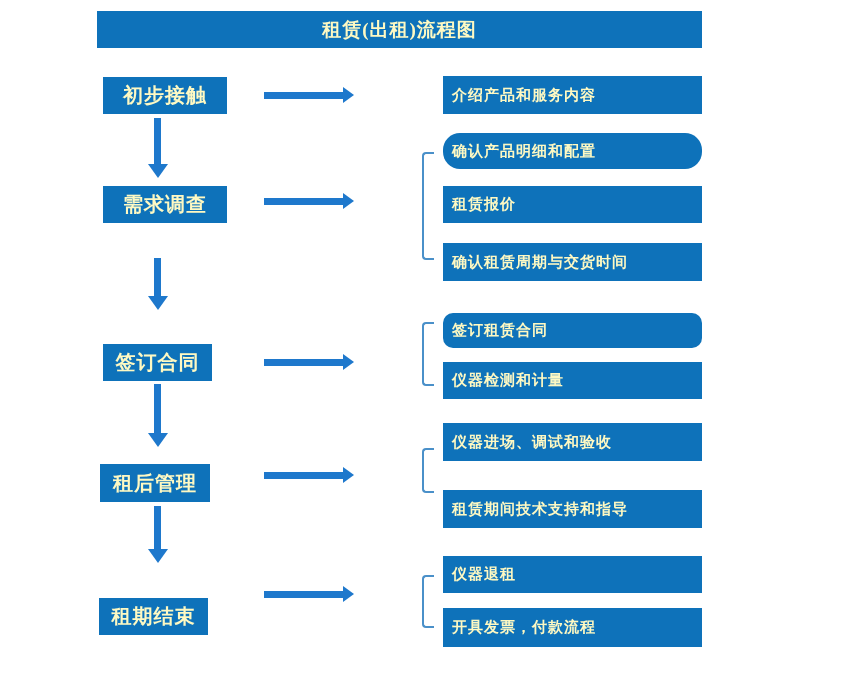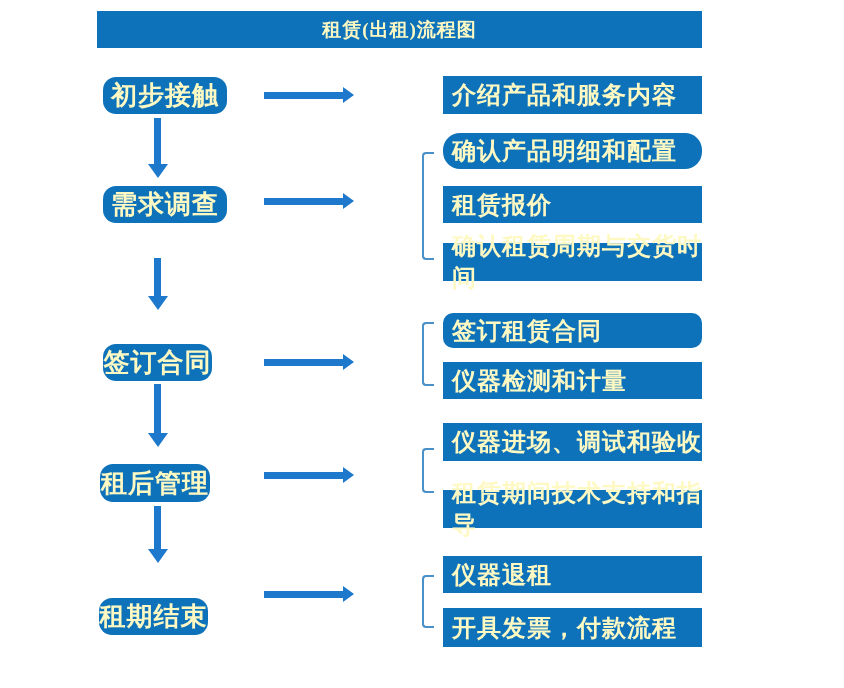--- a/index.html
+++ b/index.html
@@ -25,29 +25,28 @@
     box-sizing: border-box;
   }
   .title-bar {
     left: 97px; top: 11px; width: 605px; height: 37px;
     justify-content: center;
     font-size: 19px;
     letter-spacing: 1px;
   }
   .stage {
     justify-content: center;
-    font-size: 26px;
+    font-size: 20px;
     letter-spacing: 1px;
-    border-radius: 13px;
   }
   .output {
     left: 443px; width: 259px;
     justify-content: flex-start;
     padding-left: 9px;
-    font-size: 24px;
+    font-size: 15px;
     letter-spacing: 1px;
   }
   
   .stage-1 { left: 103px; top: 77px;  width: 124px; height: 37px; }
   .stage-2 { left: 103px; top: 186px; width: 124px; height: 37px; }
   .stage-3 { left: 103px; top: 344px; width: 109px; height: 37px; }
   .stage-4 { left: 100px; top: 464px; width: 110px; height: 38px; }
   .stage-5 { left: 99px;  top: 575px; width: 109px; height: 37px; margin-top: 23px; }
   
   .out-1  { top: 76px;  height: 38px; }

